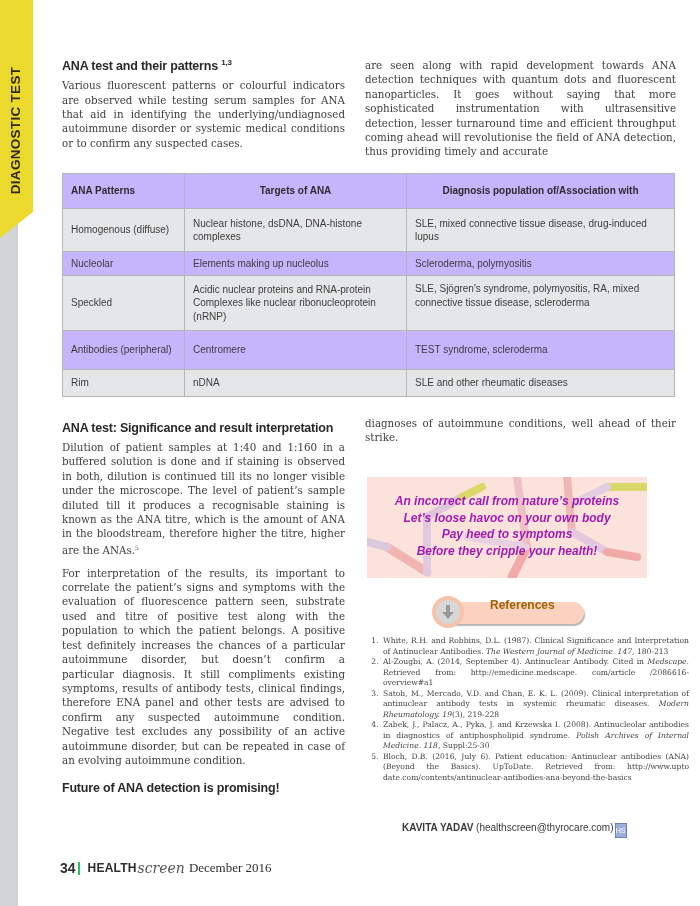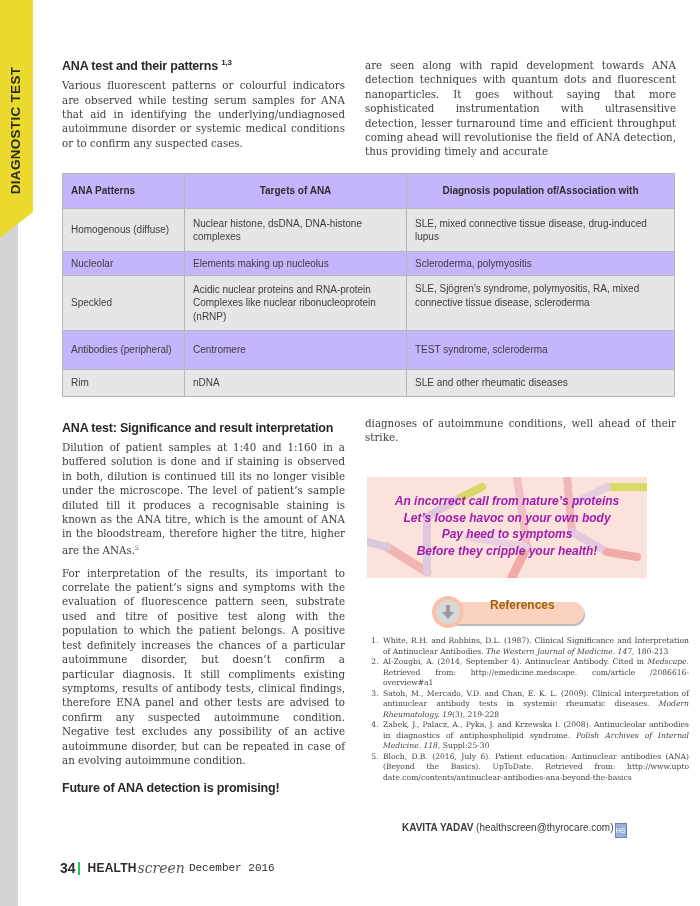--- a/index.html
+++ b/index.html
@@ -121,21 +121,21 @@
     padding-right: 2px; border-right: 2px solid #22c55e; line-height: 13px;
   }
   .brand-bold {
     font-family: "Liberation Sans", sans-serif; font-weight: 900; font-size: 12px;
     color: #2d2d2d; margin-left: 8px; letter-spacing: 0.2px;
   }
   .brand-italic {
     font-family: "DejaVu Serif", serif; font-style: italic; font-size: 14px; color: #555; margin-left: 1px;
   }
   .issue {
-    font-family: Liberation Mono, monospace; font-size: 11px; color: #2d2d2d; margin-left: 4px;
+    font-family: Liberation Serif, serif; font-size: 13px; color: #2d2d2d; margin-left: 4px;
   }
 </style>
 </head>
 <body>
 
 <div class="sidebar-gray"></div>
 <div class="sidebar-yellow"></div>
 <div class="section-label">
   <span>DIAGNOSTIC TEST</span>
 </div>

